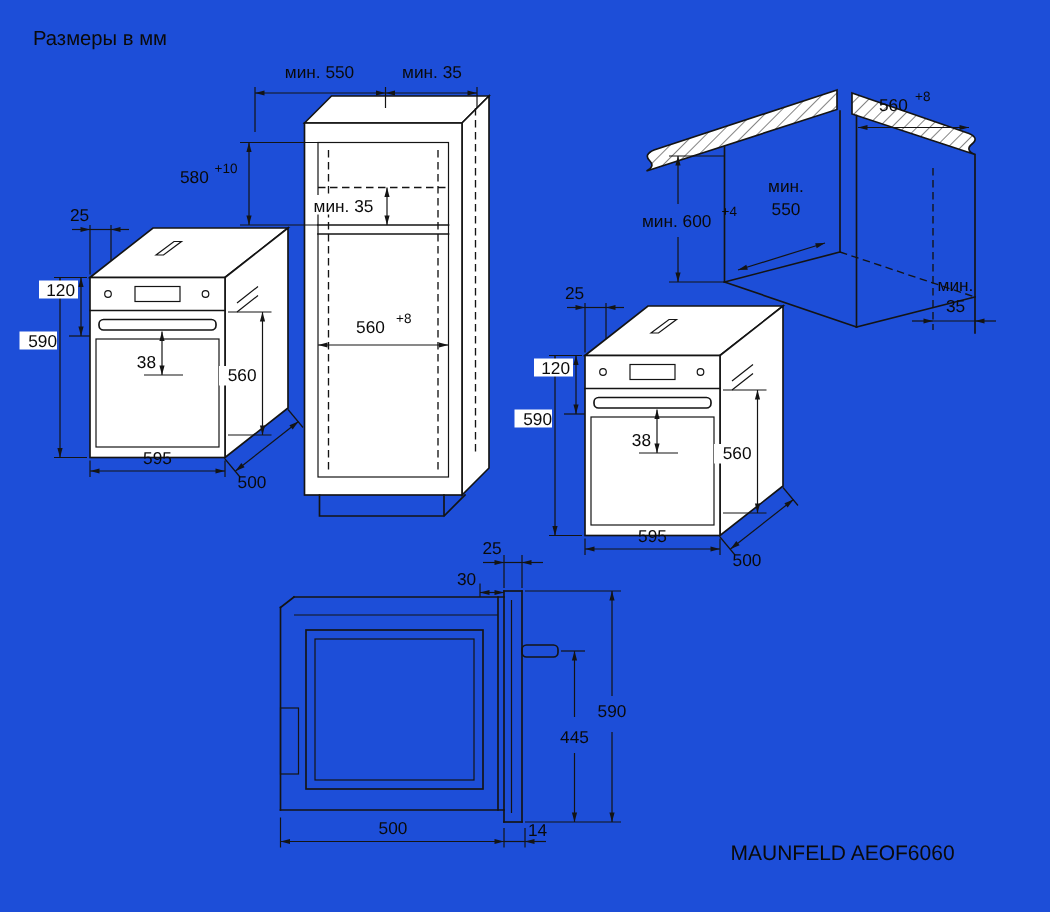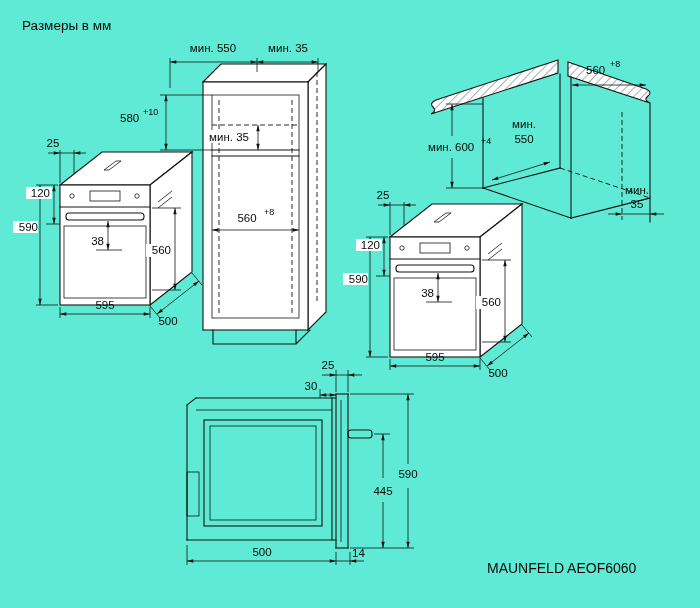--- a/index.html
+++ b/index.html
@@ -1,16 +1,16 @@
 <!DOCTYPE html>
 <html><head>
 <meta charset="utf-8">
 <style>
   html,body{margin:0;padding:0;background:#fff;}
-  .page{position:relative;width:700px;height:608px;background:#5eead4;overflow:hidden;text-align:center;}
+  .page{position:relative;width:700px;height:608px;background:#1d4ed8;overflow:hidden;text-align:center;}
   svg{display:block;}
   text{font-family:"Liberation Sans","DejaVu Sans",sans-serif;font-size:11.5px;fill:#0a0a0a;}
   .t13{font-size:13.5px;}
   .t14{font-size:14px;}
   .sup{font-size:9px;}
   .ln{stroke:#141414;stroke-width:1.1;fill:none;stroke-linecap:square;}
   .thin{stroke:#141414;stroke-width:0.8;fill:none;}
   .dash{stroke:#141414;stroke-width:0.9;fill:none;stroke-dasharray:5 3;}
   .dim{stroke:#141414;stroke-width:0.8;fill:none;}
   .face{fill:#fff;stroke:#141414;stroke-width:1.1;}

